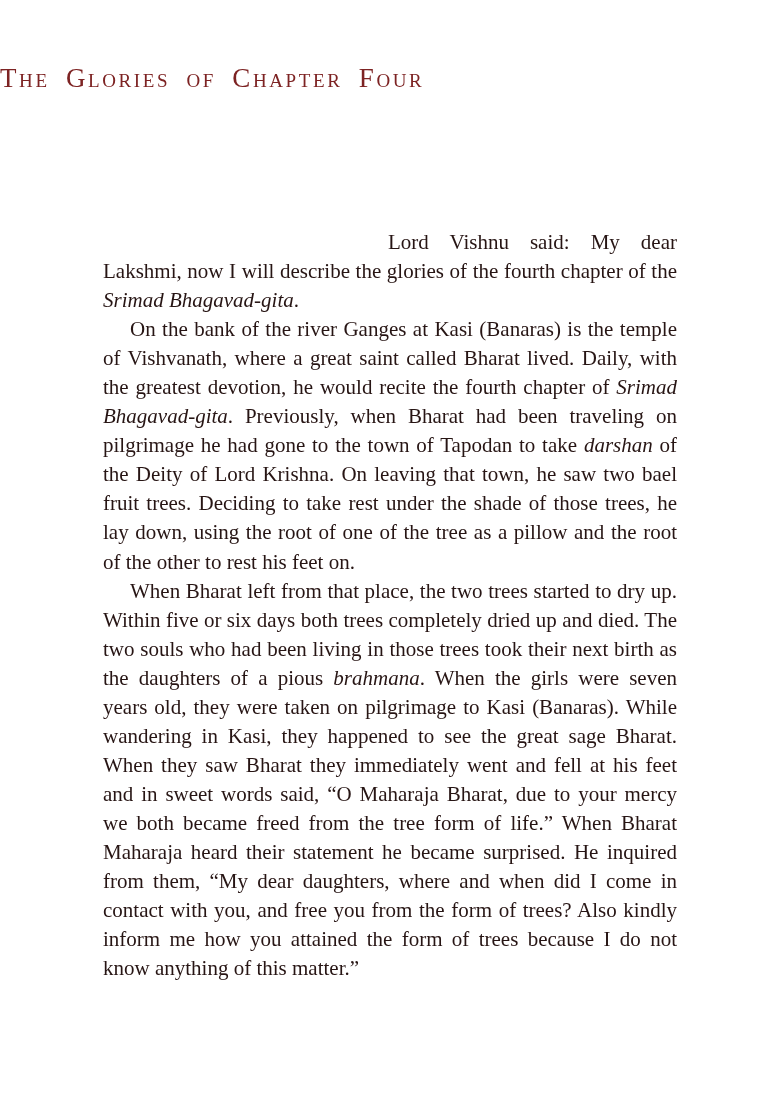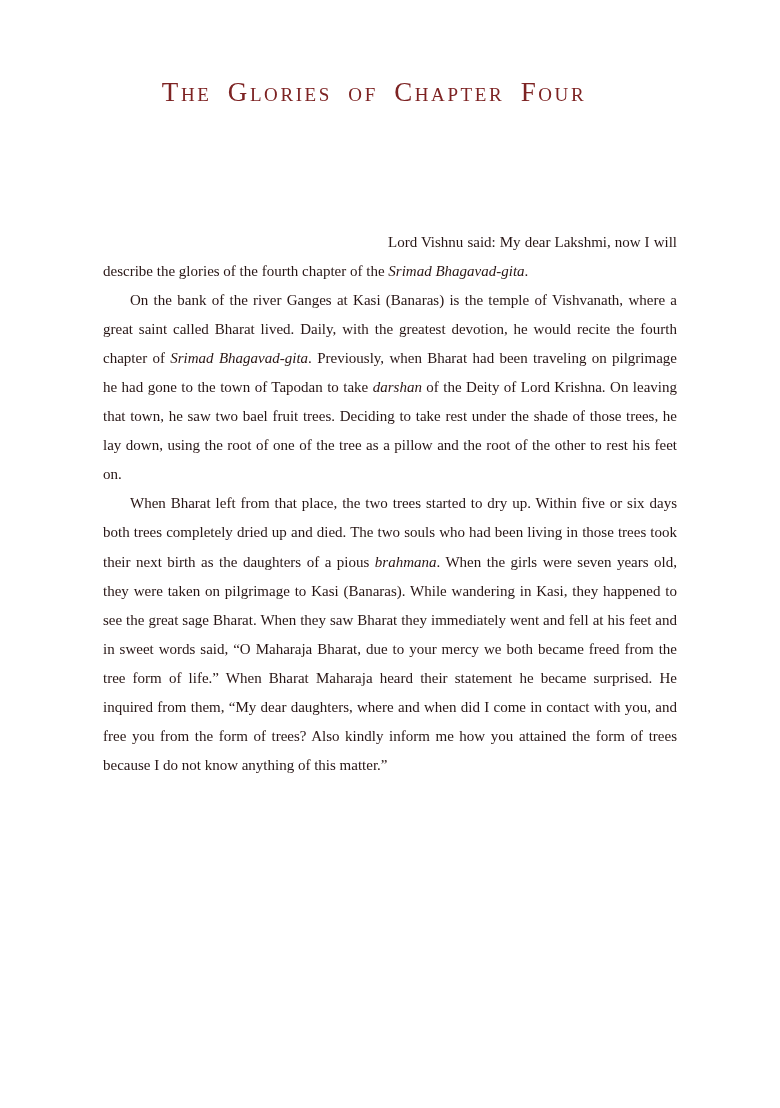--- a/index.html
+++ b/index.html
@@ -18,43 +18,42 @@
 
   .page {
     position: absolute;
     inset: 0;
     background: #ffffff;
   }
 
   
   .chapter-title {
     position: absolute;
-    top: 60px;
+    top: 46px;
     left: 0;
     width: 748px;
-    text-align: center;
     color: #7d2323;
     font-family: "Liberation Serif", "DejaVu Serif", serif;
     font-size: 27px;
     font-variant: small-caps;
     letter-spacing: 2.6px;
     word-spacing: 7px;
     font-weight: 400;
     line-height: 1.1;
     white-space: nowrap;
   }
 
   
   .body-text {
     position: absolute;
     top: 228px;
     left: 103px;
     width: 574px;
     color: #271514;
-    font-size: 15px;
+    font-size: 21px;
     line-height: 29.05px;
     text-align: justify;
     text-justify: inter-word;
     -webkit-hyphens: none;
     hyphens: none;
   }
 
   .body-text p {
     margin: 0;
     text-indent: 27px;

